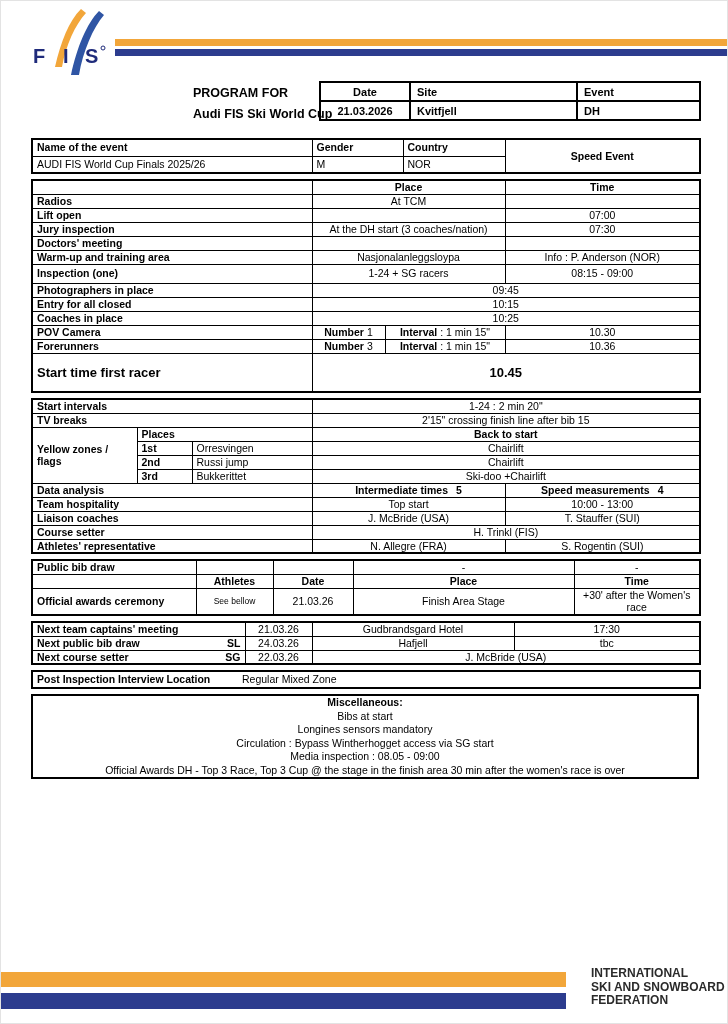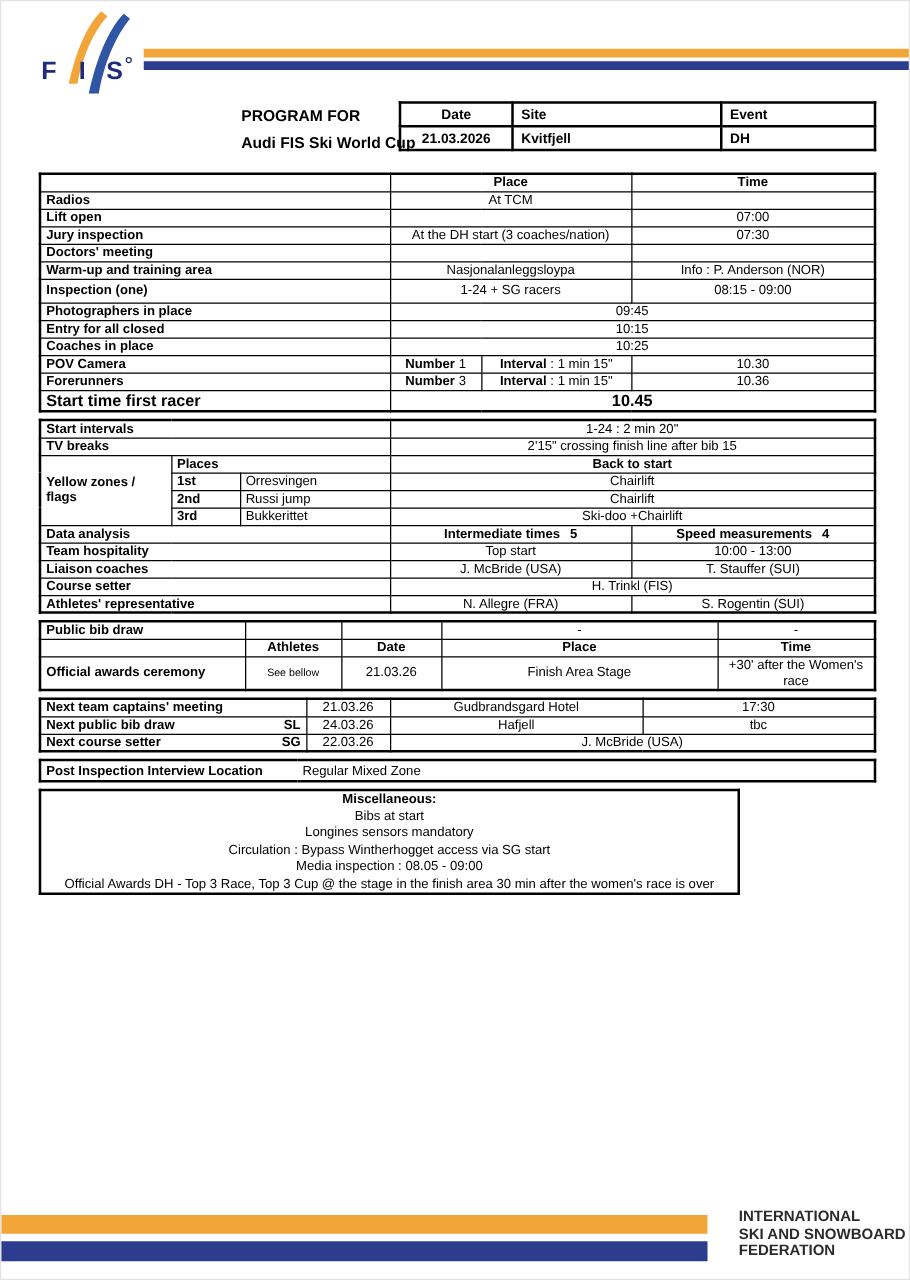--- a/index.html
+++ b/index.html
@@ -12,30 +12,30 @@
   
   .logo { position:absolute; left:24px; top:4px; }
   .stripe-top-orange { position:absolute; left:114px; top:38px; width:614px; height:7px; background:#F2A63A; }
   .stripe-top-blue   { position:absolute; left:114px; top:48px; width:614px; height:7px; background:#2C3C8E; }
   .prog-title { position:absolute; left:192px; top:82px; font-size:12.5px; font-weight:bold; line-height:21px; }
   .info-table { position:absolute; left:318px; top:80px; width:380px; border-collapse:collapse; table-layout:fixed; }
   .info-table td { border:2px solid #000; font-size:11px; font-weight:bold; height:19px; padding:0 6px; }
   .info-table td.c { text-align:center; }
   
   .tables { position:absolute; left:30px; top:137px; width:668px; }
-  table.sec { border-collapse:collapse; table-layout:fixed; width:561px; border:2px solid #000; }
+  table.sec { border-collapse:collapse; table-layout:fixed; width:668px; border:2px solid #000; }
   table.sec + table.sec { margin-top:5px; }
   .sec td { border:1px solid #000; font-size:10.5px; height:14px; padding:0 4px; line-height:1.2;
             overflow:hidden; text-align:center; vertical-align:middle; }
   .sec td.l { text-align:left; }
   .sec .b, .sec td.b { font-weight:bold; }
   .sec td.small { font-size:8.5px;margin-top:23px; }
   .sec tr.h17 td { height:17px; }
   .sec tr.h19 td { height:19px; }
-  .sec tr.h21 td { height:17px; }
+  .sec tr.h21 td { height:39px; }
   .sec td.big { font-size:13px; font-weight:bold; }
   .numgap { margin-left:8px; }
   .gap3 { margin-left:3px; }
   .tagged { display:flex; justify-content:space-between; align-items:flex-end; }
   td.nr { border-right:none; }
   td.nl { border-left:none; }
   .misc-cell { text-align:left; padding:2px 6px 4px 6px; }
   .misc-cell div { line-height:13.5px; font-size:10.5px; }
   
   .stripe-bot-orange { position:absolute; left:0; top:971px; width:565px; height:15px; background:#F2A63A; }
@@ -78,20 +78,41 @@
     <tr>
       <td class="c">21.03.2026</td>
       <td>Kvitfjell</td>
       <td>DH</td>
     </tr>
   </tbody>
     </table>
 
   <div class="tables">
 
+    <table class="sec">
+      <colgroup>
+          <col style="width:280px">
+          <col style="width:91px">
+          <col style="width:102px">
+          <col style="width:195px">
+        </colgroup>
+      <tbody>
+          <tr class="h17">
+        <td class="l b">Name of the event</td>
+        <td class="l b">Gender</td>
+        <td class="l b">Country</td>
+        <td class="b" rowspan="2">Speed Event</td>
+      </tr>
+      <tr class="h17">
+        <td class="l">AUDI FIS World Cup Finals 2025/26</td>
+        <td class="l">M</td>
+        <td class="l">NOR</td>
+      </tr>
+    </tbody>
+      </table>
 
     <table class="sec">
       <colgroup>
           <col style="width:280px">
           <col style="width:73px">
           <col style="width:120px">
           <col style="width:195px">
         </colgroup>
       <tbody>
           <tr>

